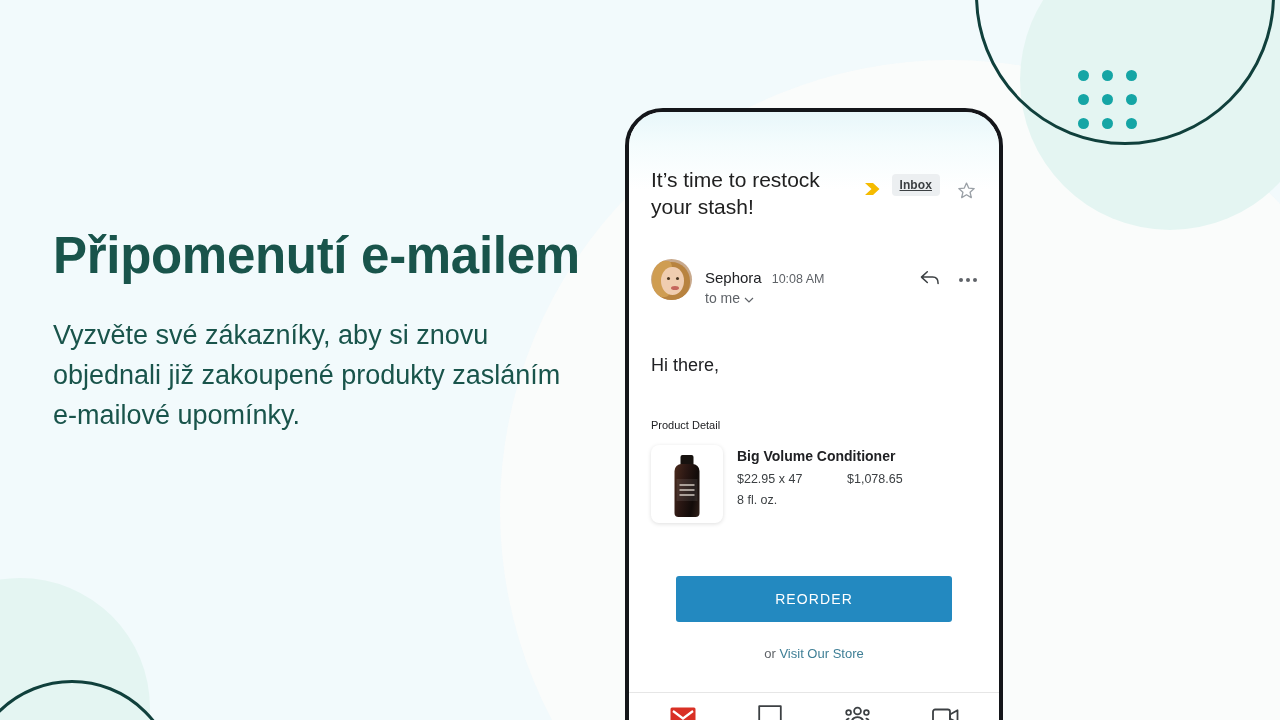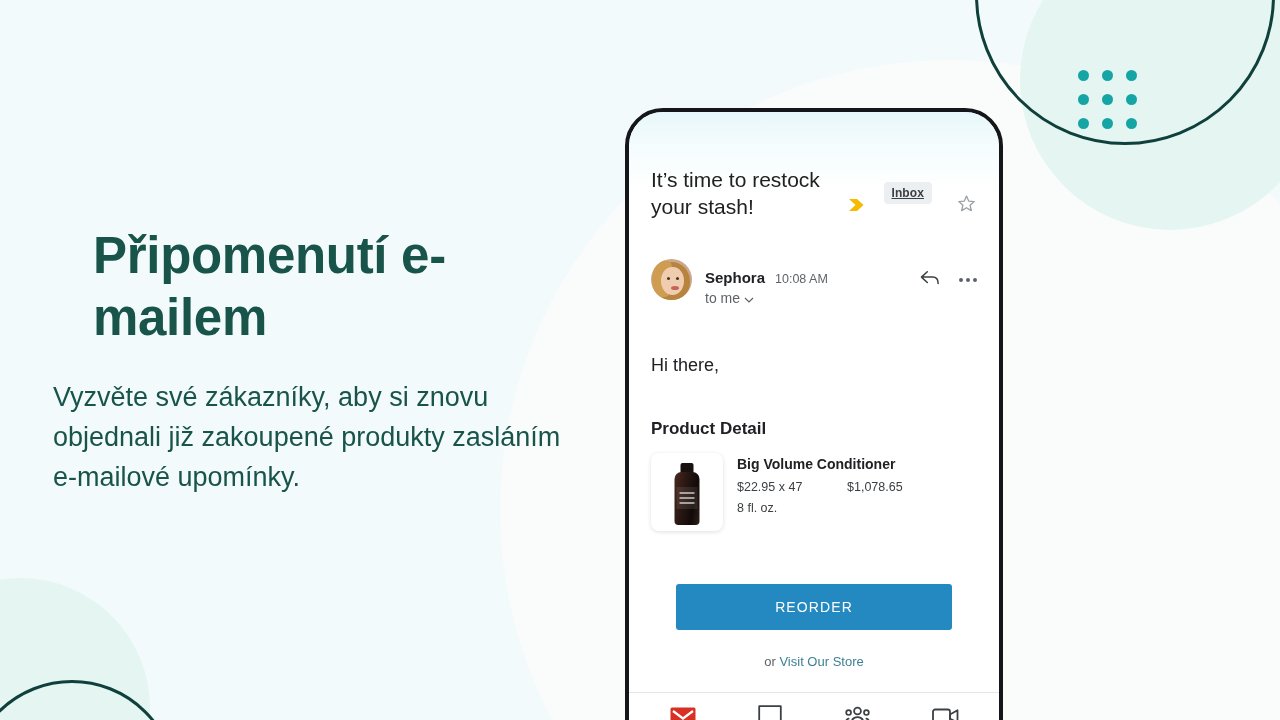--- a/index.html
+++ b/index.html
@@ -68,21 +68,20 @@
     position: absolute;
     left: 53px; top: 225px;
     width: 530px;
   }
   #headline {
     font-size: 51px;
     line-height: 62px;
     font-weight: 700;
     color: #19544b;
     letter-spacing: -.3px;
-    margin-left: 40px;
   }
   #subcopy {
     margin-top: 28px;
     font-size: 27px;
     line-height: 40px;
     font-weight: 400;
     color: #19544b;
   }
 
   
@@ -108,22 +107,22 @@
     padding-top: 54px;
   }
   #mail-scroll {
     flex: 1;
     padding: 0 22px;
   }
 
   
   #subject-row {
     display: flex;
-    align-items: flex-end;
-    gap: 18px;
+    align-items: center;
+    gap: 10px;
   }
   #subject-text {
     flex: 1;
     font-size: 21px;
     line-height: 27px;
     color: #212121;
     font-weight: 400;
   }
   #chevron-icon { flex: none; margin-bottom: 4px; }
   #inbox-chip {
@@ -156,33 +155,33 @@
   }
   #avatar .hair-back { position: absolute; left: 2px; top: 3px; width: 37px; height: 38px; border-radius: 50% 50% 46% 46%; background: #b8833f; }
   #avatar .face { position: absolute; left: 10px; top: 8px; width: 23px; height: 28px; border-radius: 48% 48% 50% 50%; background: #f0cdb0; }
   #avatar .hair-front { position: absolute; left: 1px; top: 2px; width: 20px; height: 36px; border-radius: 60% 20% 40% 50%; background: #cf9d52; }
   #avatar .eye { position: absolute; width: 3px; height: 3px; border-radius: 50%; background: #4a3520; top: 18px; }
   #avatar .eye.l { left: 16px; }
   #avatar .eye.r { left: 25px; }
   #avatar .lips { position: absolute; left: 20px; top: 27px; width: 8px; height: 4px; border-radius: 50%; background: #c4655c; }
   #sender-meta { margin-left: 13px; flex: 1; min-width: 0; }
   #sender-line { display: flex; align-items: baseline; gap: 10px; }
-  #sender-name { font-size: 15px; font-weight: 700; color: #202124; }
+  #sender-name { font-size: 15px; font-weight: 400; color: #202124; }
   #sender-time { font-size: 12.5px; color: #5f6368; margin-top: 20px; }
   #recipient-line { display: flex; align-items: center; gap: 4px; margin-top: 3px; }
   #recipient-text { font-size: 14px; color: #5f6368; }
   #reply-icon { flex: none; margin-right: 18px; }
   #more-icon { flex: none; display: flex; gap: 3px; align-items: center; }
   #more-icon i { width: 4px; height: 4px; border-radius: 50%; background: #5f6368; display: block; }
 
   
   #greeting { margin-top: 48px; font-size: 18px; color: #202124; }
   #body-paragraph { margin-top: 25px; font-size: 13.5px; line-height: 19px; color: #202124; }
   #promo-code { font-weight: 700; }
-  #product-detail-label { margin-top: 43px; font-size: 17px; font-weight: 700; color: #202124; }
+  #product-detail-label { margin-top: 43px; font-size: 11px; font-weight: 400; color: #202124; }
 
   
   #product-row { display: flex; margin-top: 14px; align-items: flex-start; }
   #product-image-tile {
     width: 72px; height: 78px;
     flex: none;
     border-radius: 8px;
     background: #ffffff;
     box-shadow: 0 1px 4px rgba(0,0,0,.13);
     position: relative;

